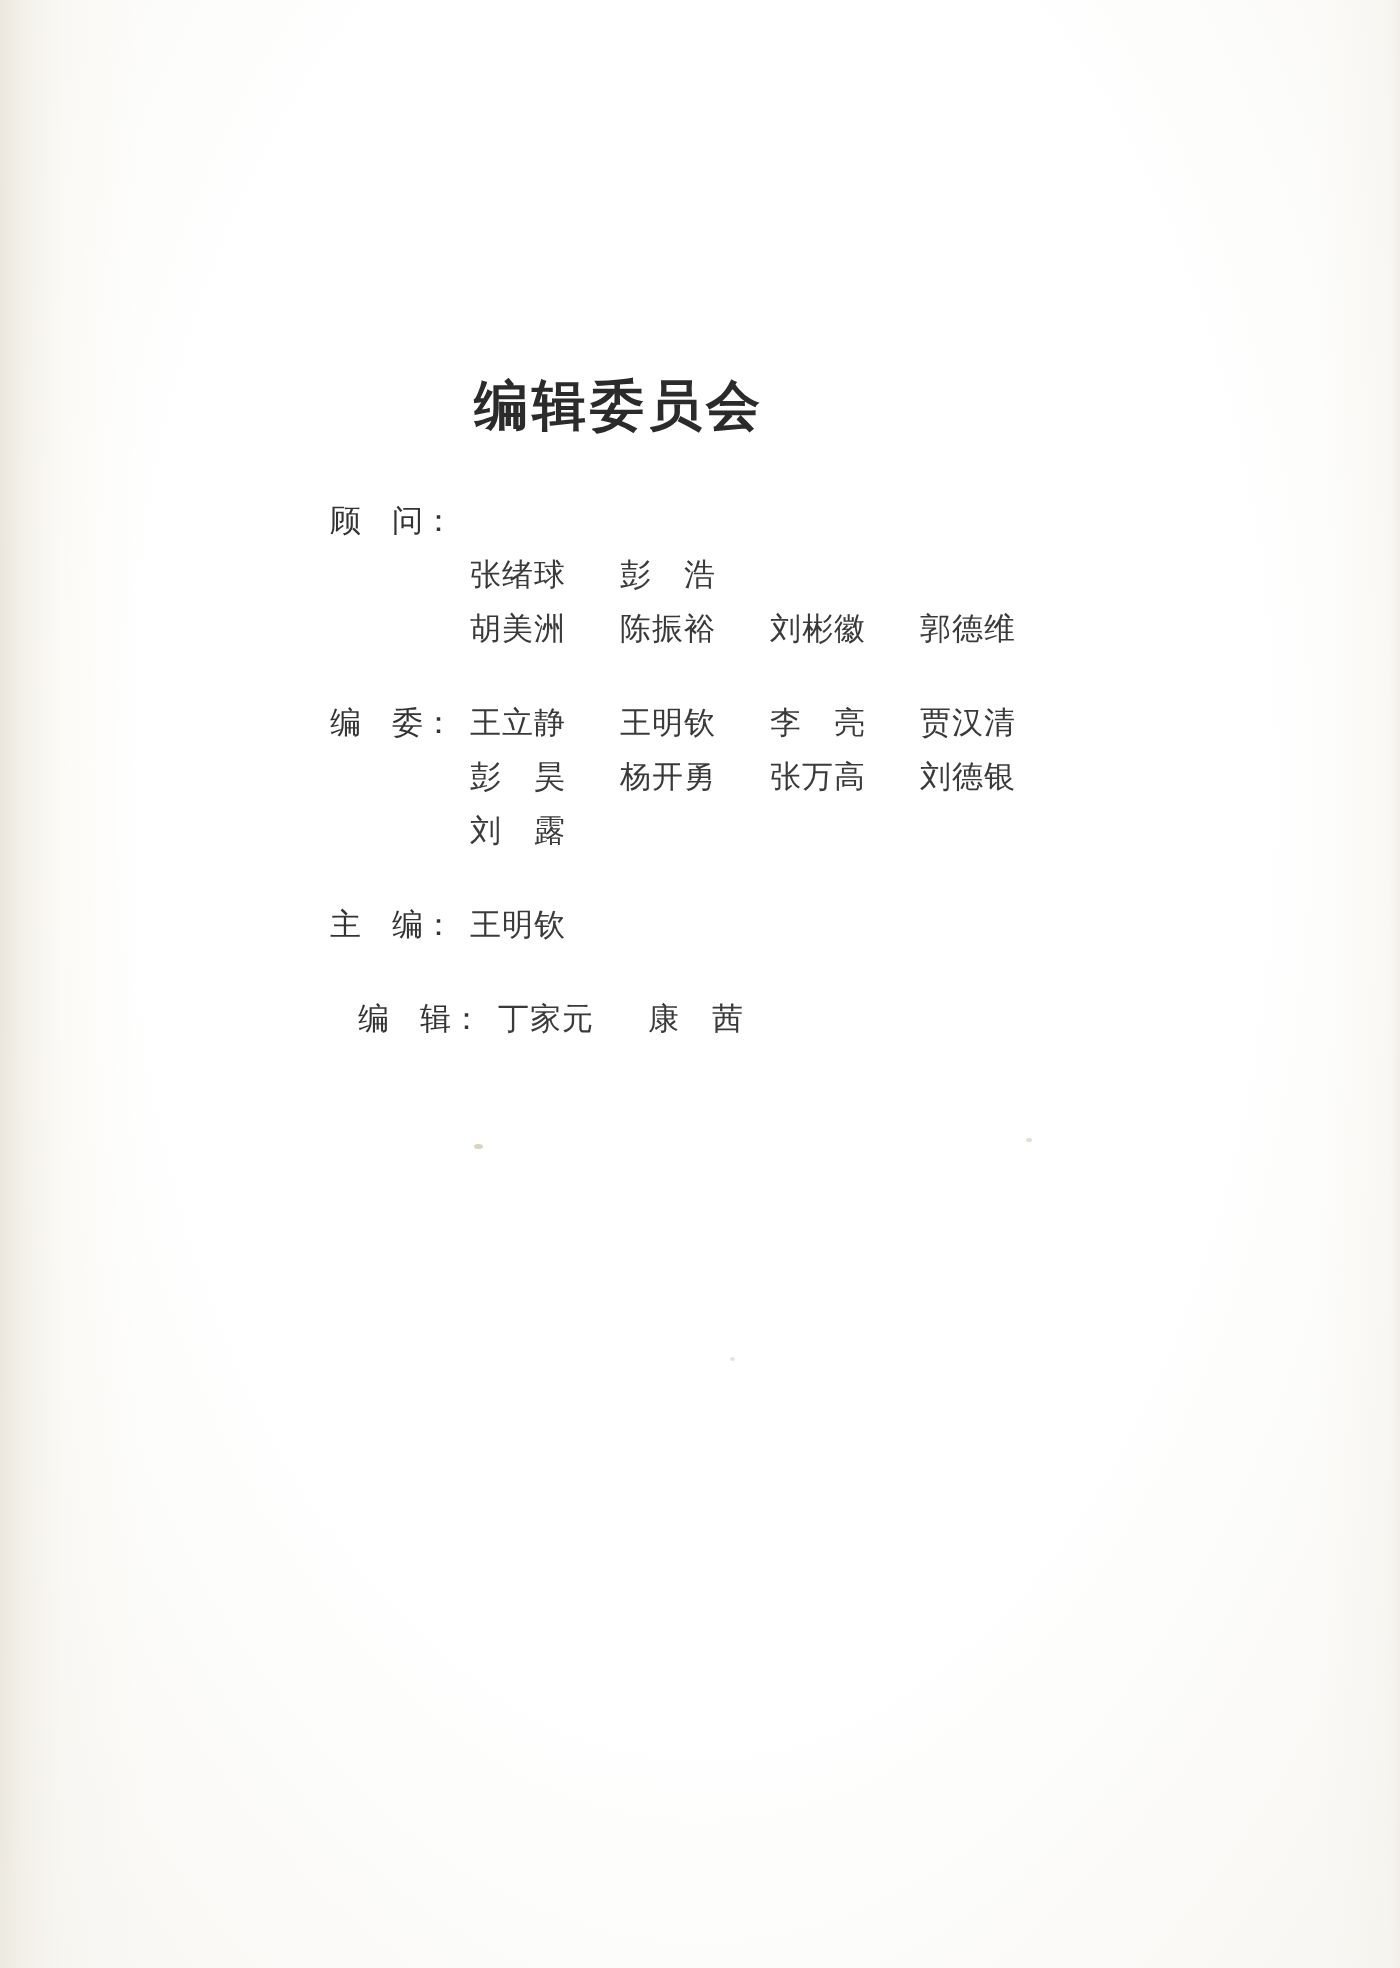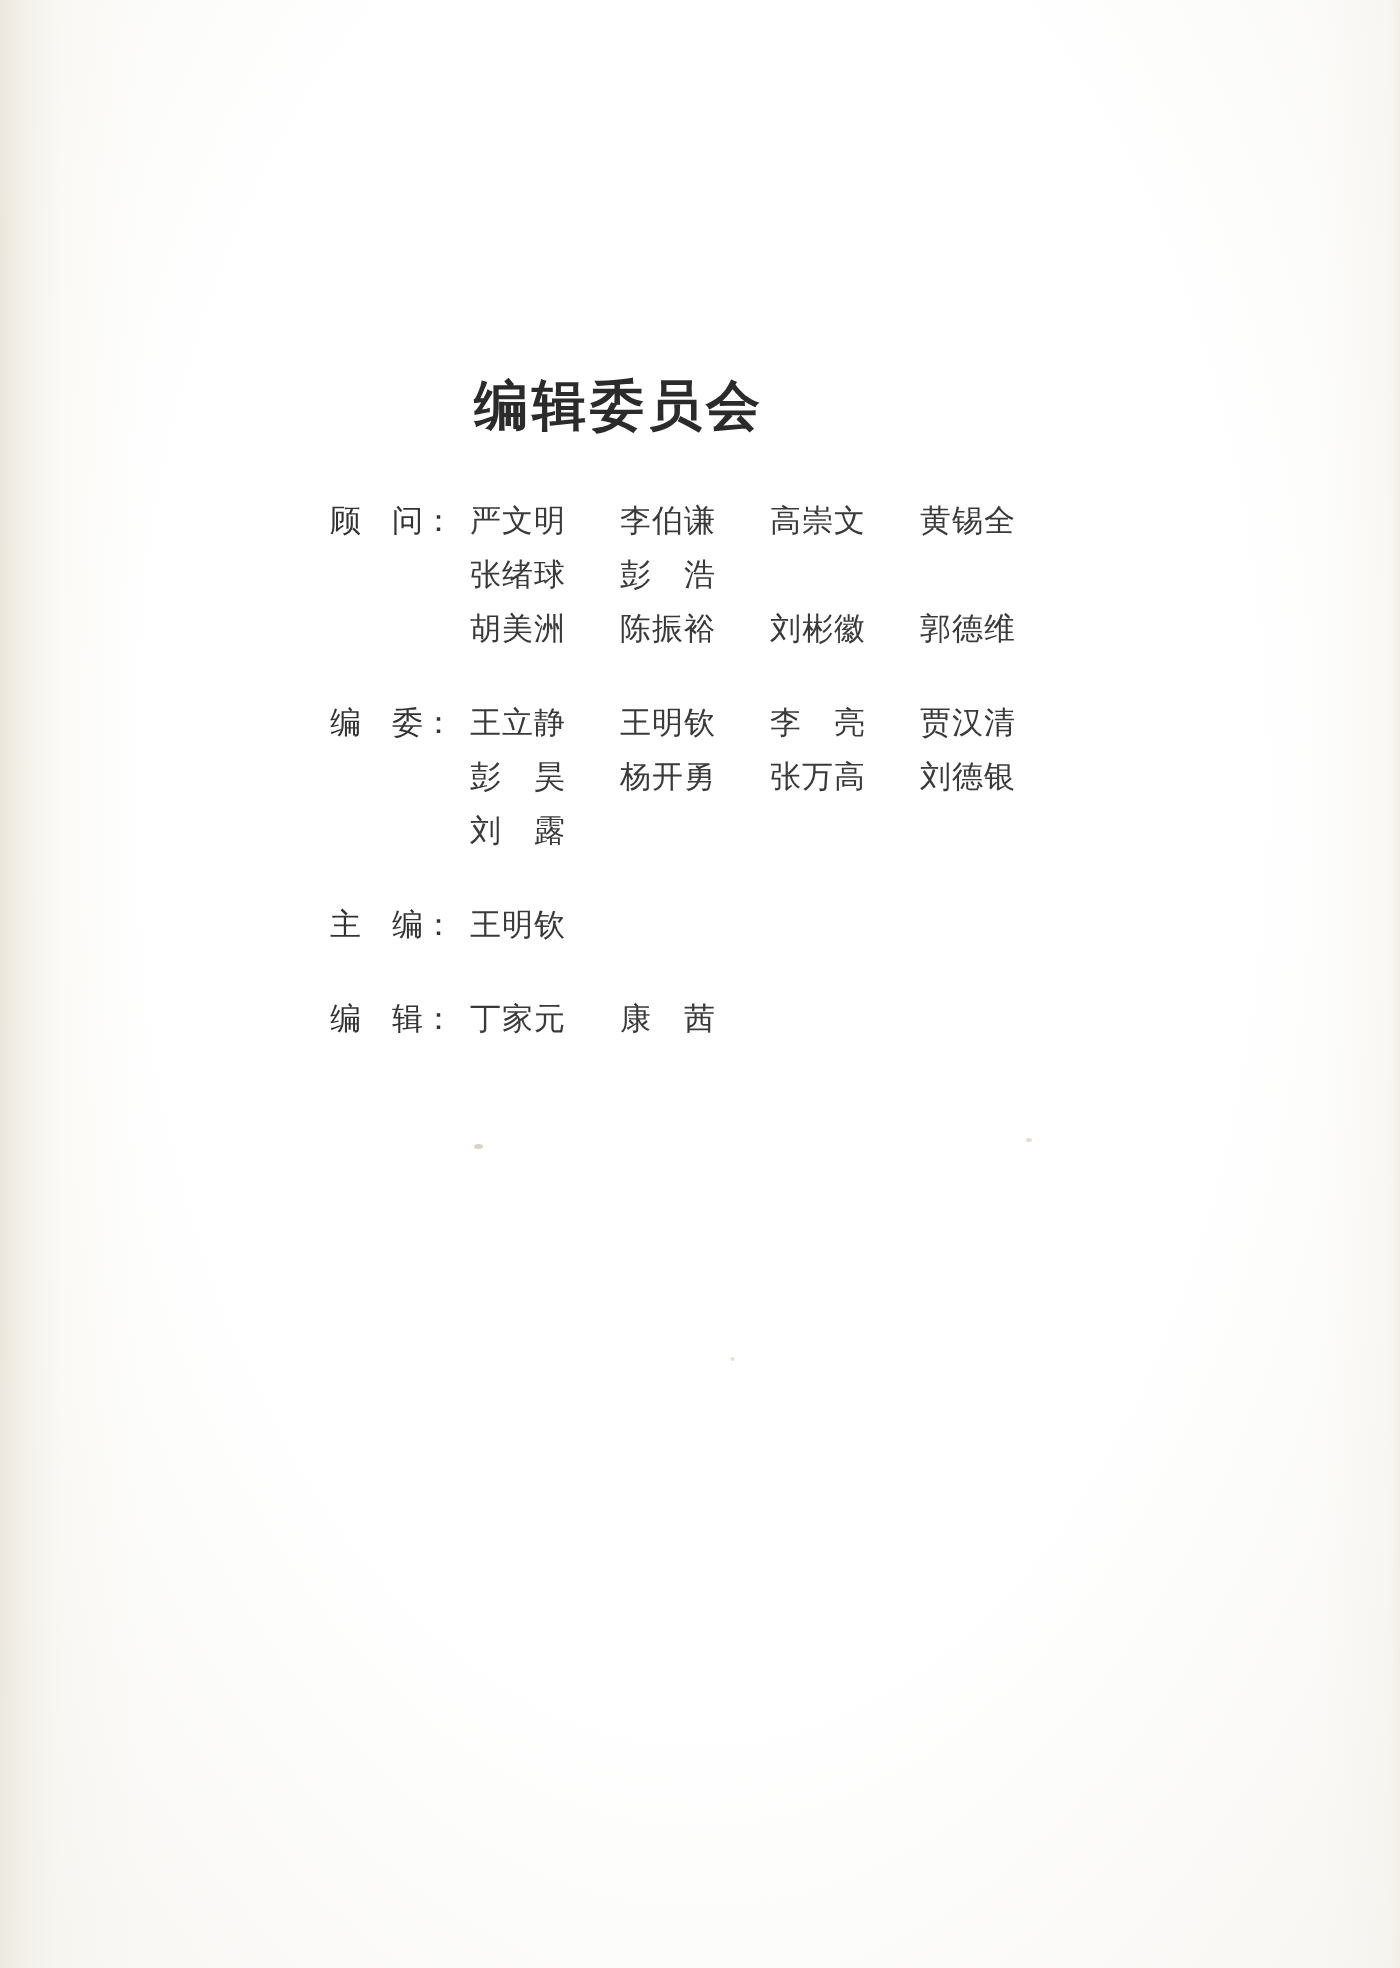--- a/index.html
+++ b/index.html
@@ -52,21 +52,21 @@
   .sections {
     position: absolute;
     left: 330px;
     top: 500px;
     width: 760px;
     color: #333333;
   }
   .section {
     margin-bottom: 40px;
   }
-  .section:last-child { margin-bottom: 0; }
+  .section:last-child { margin-bottom: 0; margin-left: 28px; }
   .row {
     display: flex;
     align-items: baseline;
     height: 54px;
   }
   .label {
     width: 140px;
     flex: 0 0 140px;
     font-size: 31px;
     color: #333333;
@@ -127,26 +127,20 @@
 
 <div class="content">
 
   <div class="title">编辑委员会</div>
 
   <div class="sections">
 
     <div class="section">
       <div class="row">
         <div class="label">顾　问：</div>
-        <div class="names">
-          <div class="name">严文明</div>
-          <div class="name">李伯谦</div>
-          <div class="name">高崇文</div>
-          <div class="name">黄锡全</div>
-        </div>
       </div>
       <div class="row">
         <div class="label-spacer"></div>
         <div class="names">
           <div class="name">张绪球</div>
           <div class="name">彭　浩</div>
         </div>
       </div>
       <div class="row">
         <div class="label-spacer"></div>

